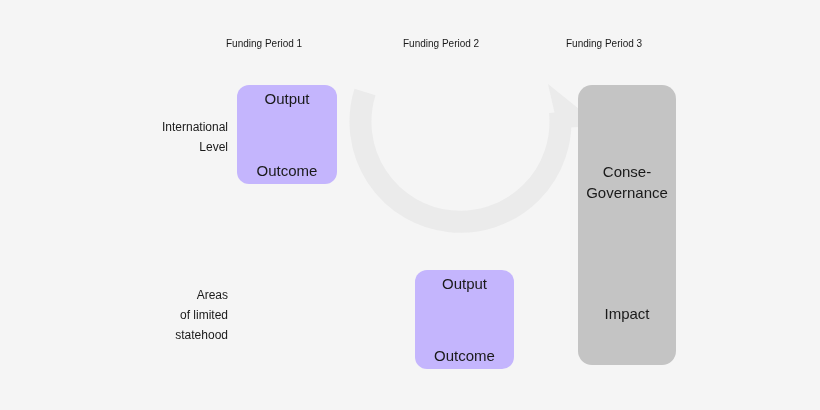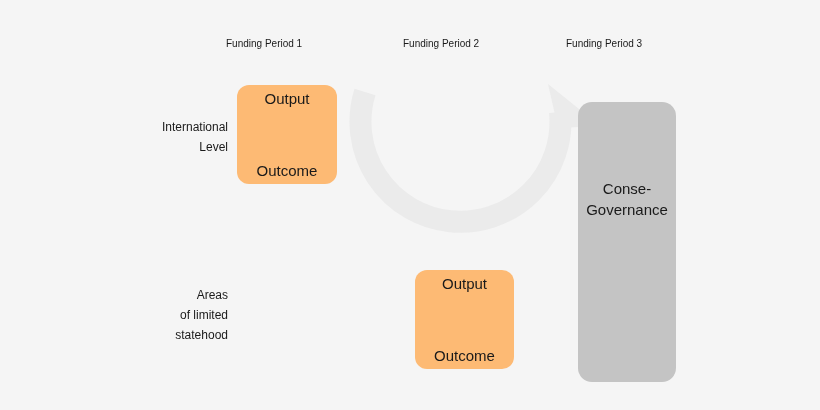--- a/index.html
+++ b/index.html
@@ -1,22 +1,22 @@
 <!DOCTYPE html>
 <html><head>
 <meta charset="utf-8">
 <style>
   html,body{margin:0;padding:0;}
   body{width:820px;height:410px;background:#f5f5f5;position:relative;overflow:hidden;font-family:"Liberation Sans",sans-serif;color:#1a1a1a;}
   .hdr{position:absolute;top:38px;font-size:10px;white-space:nowrap;}
   .rowlbl{position:absolute;font-size:12px;text-align:right;line-height:20px;}
-  .box{position:absolute;background:#fdba74;border-radius:12px;display:flex;flex-direction:column;align-items:center;justify-content:center;font-size:15px;text-align:left;gap:44px;}
+  .box{position:absolute;background:#c4b5fd;border-radius:12px;display:flex;flex-direction:column;align-items:center;justify-content:center;font-size:15px;text-align:left;gap:44px;}
   .box span{display:block;line-height:28px;}
   svg.arrow{position:absolute;left:0;top:0;}
-  .tall{position:absolute;left:578px;top:85px;width:98px;height:280px;background:#c4c4c4;border-radius:14px;font-size:15px;text-align:center;margin-top:17px;}
+  .tall{position:absolute;left:578px;top:85px;width:98px;height:280px;background:#c4c4c4;border-radius:14px;font-size:15px;text-align:center;}
   .tall .cons{position:absolute;top:76px;left:0;right:0;line-height:21px;}
   .tall .imp{position:absolute;top:220px;left:0;right:0;}
 </style>
 </head>
 <body>
 
 <div class="hdr" style="left:226px">Funding Period 1</div>
 <div class="hdr" style="left:403px">Funding Period 2</div>
 <div class="hdr" style="left:566px">Funding Period 3</div>
 
@@ -43,13 +43,14 @@
 <div class="box" style="left:415px;top:270px;width:99px;height:99px">
   <span>Output</span>
   <span>Outcome</span>
 </div>
 
 <div class="tall">
   <div class="cons">
     <div>Conse-</div>
     <div>Governance</div>
   </div>
+  <div class="imp">Impact</div>
 </div>
 
 </body></html>

